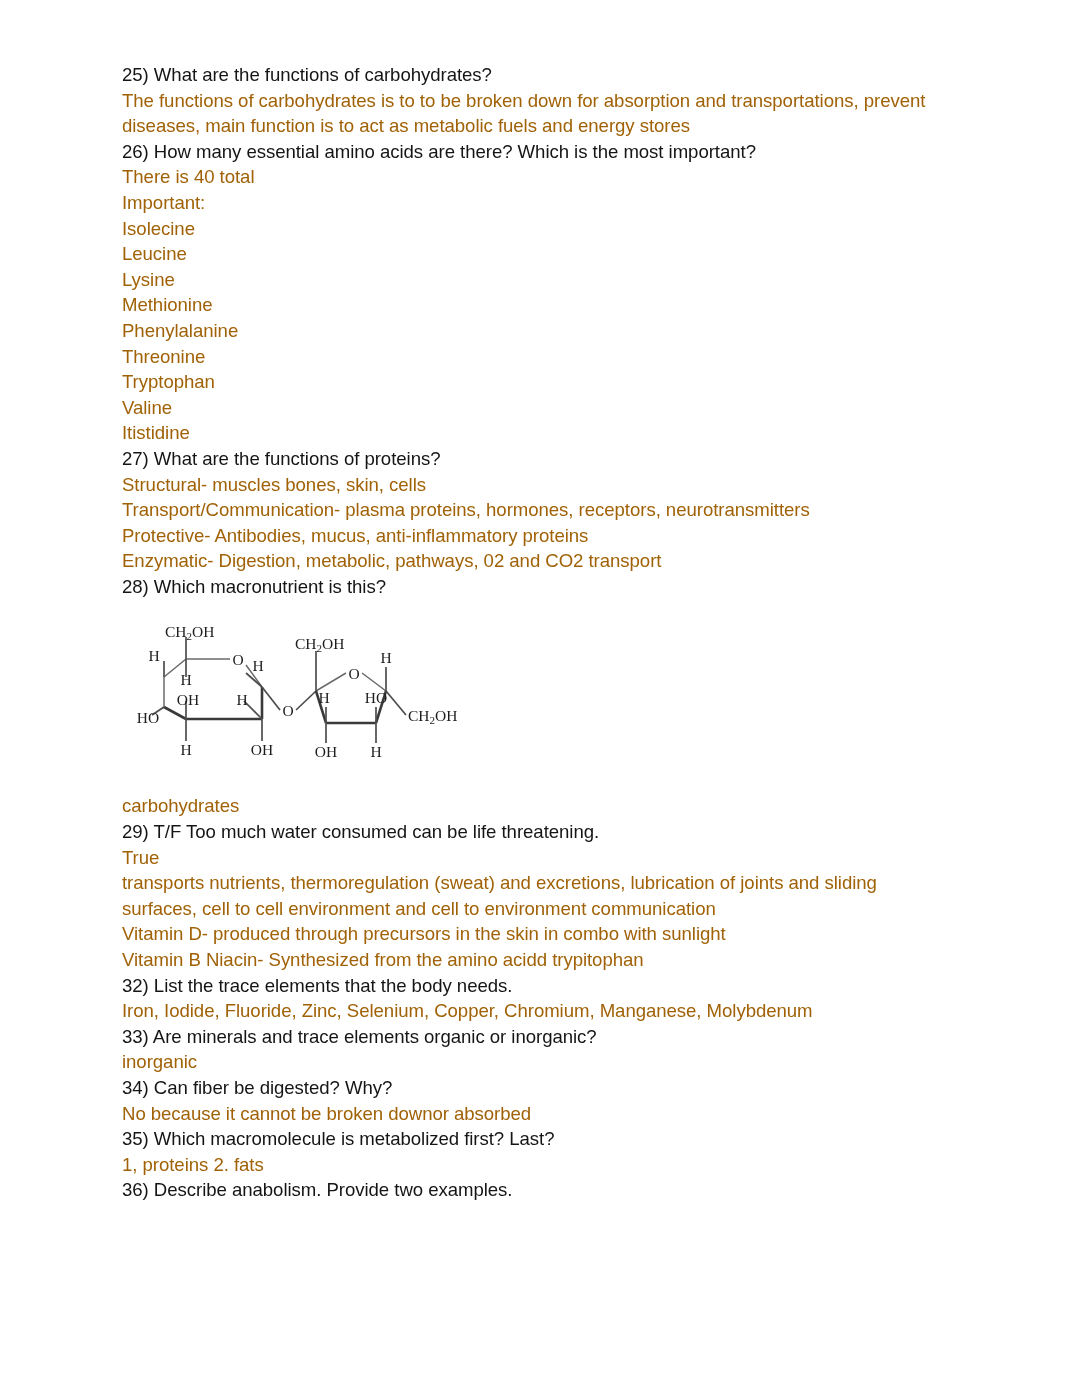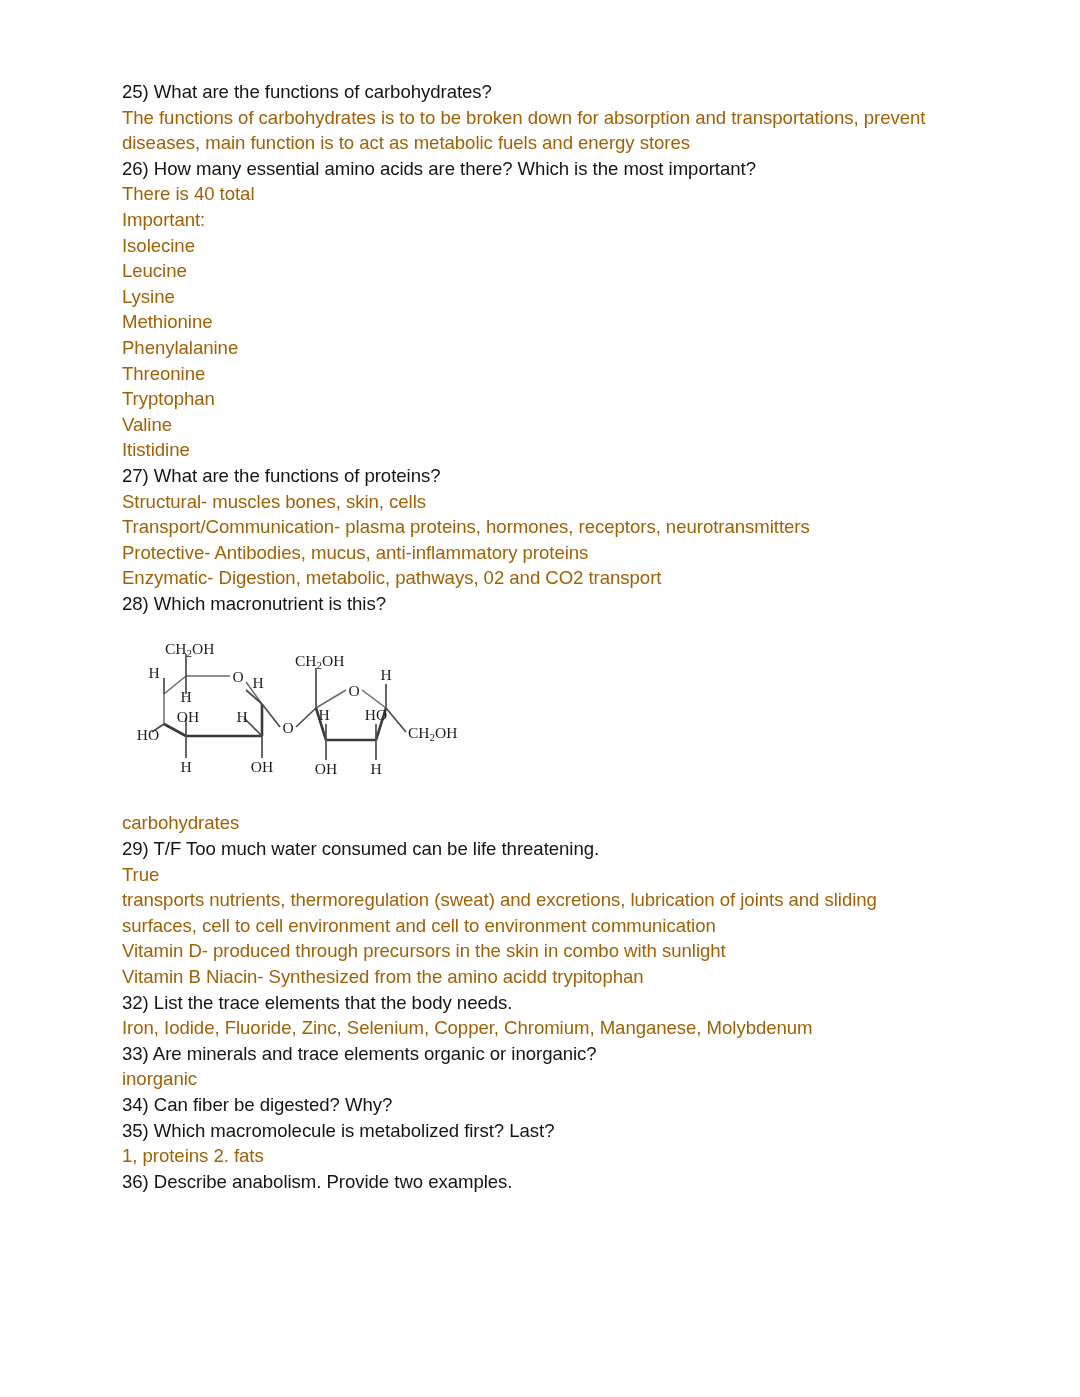--- a/index.html
+++ b/index.html
@@ -11,21 +11,21 @@
     width: 1080px;
     height: 1397px;
     font-family: "Liberation Sans", sans-serif;
     -webkit-font-smoothing: antialiased;
     position: relative;
     overflow: hidden;
   }
 
   .page {
     position: absolute;
-    left: 0; top: 17px;
+    left: 0; top: 0;
     width: 1080px;
     height: 1215px;
     background: #fff;
   }
 
   .content {
     position: absolute;
     left: 122px;
     top: 62px;
     width: 820px;
@@ -217,20 +217,21 @@
     <div class="line a">Vitamin D- produced through precursors in the skin in combo with sunlight</div>
     <div class="line a">Vitamin B Niacin- Synthesized from the amino acidd trypitophan</div>
 
     <div class="line q">32) List the trace elements that the body needs.</div>
     <div class="line a">Iron, Iodide, Fluoride, Zinc, Selenium, Copper, Chromium, Manganese, Molybdenum</div>
 
     <div class="line q">33) Are minerals and trace elements organic or inorganic?</div>
     <div class="line a">inorganic</div>
 
     <div class="line q">34) Can fiber be digested? Why?</div>
+    <div class="line a">No because it cannot be broken downor absorbed</div>
 
     <div class="line q">35) Which macromolecule is metabolized first? Last?</div>
     <div class="line a">1, proteins 2. fats</div>
 
     <div class="line q">36) Describe anabolism. Provide two examples.</div>
 
   </div>
 </div>
 
 </body></html>

